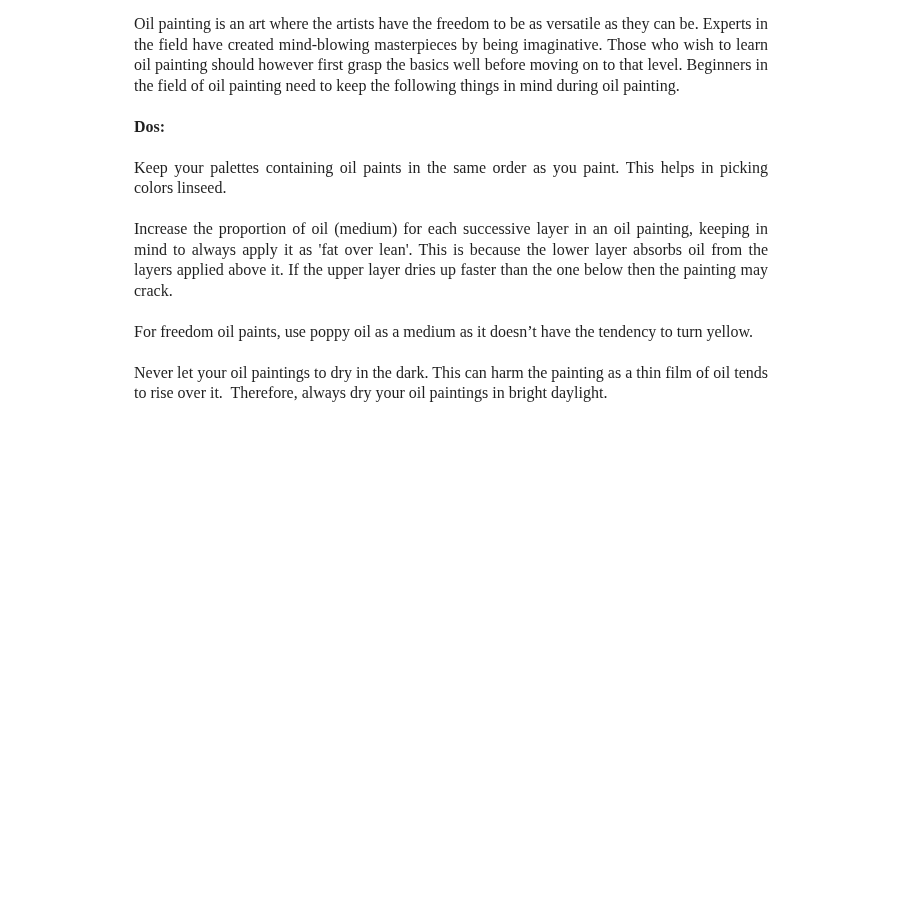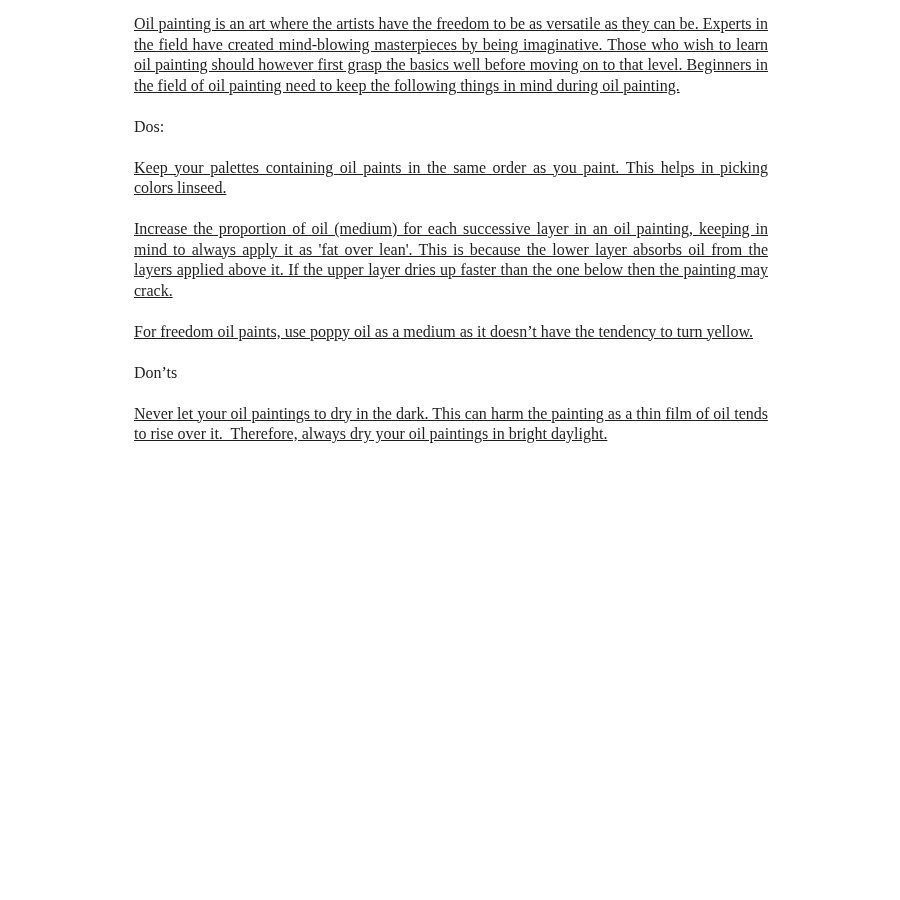--- a/index.html
+++ b/index.html
@@ -20,46 +20,44 @@
     left: 134px;
     top: 14px;
     width: 634px;
   }
   .para {
     font-size: 16px;
     line-height: 20.5px;
     margin: 0 0 20.5px 0;
     text-align: justify;
     text-justify: inter-word;
-    text-decoration: underline;
   }
   .heading {
     font-size: 16px;
     line-height: 20.5px;
     margin: 0 0 20.5px 0;
-    font-weight: normal;
+    font-weight: bold;
     text-align: left;
   }
 </style>
 </head>
 <body>
 
 <div class="page">
 
   <p class="para">Oil painting is an art where the artists have the freedom to be as versatile as they can be. Experts in the field have created mind-blowing masterpieces by being imaginative. Those who wish to learn oil painting should however first grasp the basics well before moving on to that level. Beginners in the field of oil painting need to keep the following things in mind during oil painting.</p>
 
   <p class="heading">Dos:</p>
 
   <p class="para">Keep your palettes containing oil paints in the same order as you paint. This helps in picking colors linseed.</p>
 
   <p class="para">Increase the proportion of oil (medium) for each successive layer in an oil painting, keeping in mind to always apply it as 'fat over lean'. This is because the lower layer absorbs oil from the layers applied above it. If the upper layer dries up faster than the one below then the painting may crack.</p>
 
 
   <p class="para">For freedom oil paints, use poppy oil as a medium as it doesn’t have the tendency to turn yellow.</p>
 
 
-  <p class="heading">Don’ts</p>
 
 
 
   <p class="para">Never let your oil paintings to dry in the dark. This can harm the painting as a thin film of oil tends to rise over it.&nbsp; Therefore, always dry your oil paintings in bright daylight.</p>
 
 </div>
 
 </body></html>

